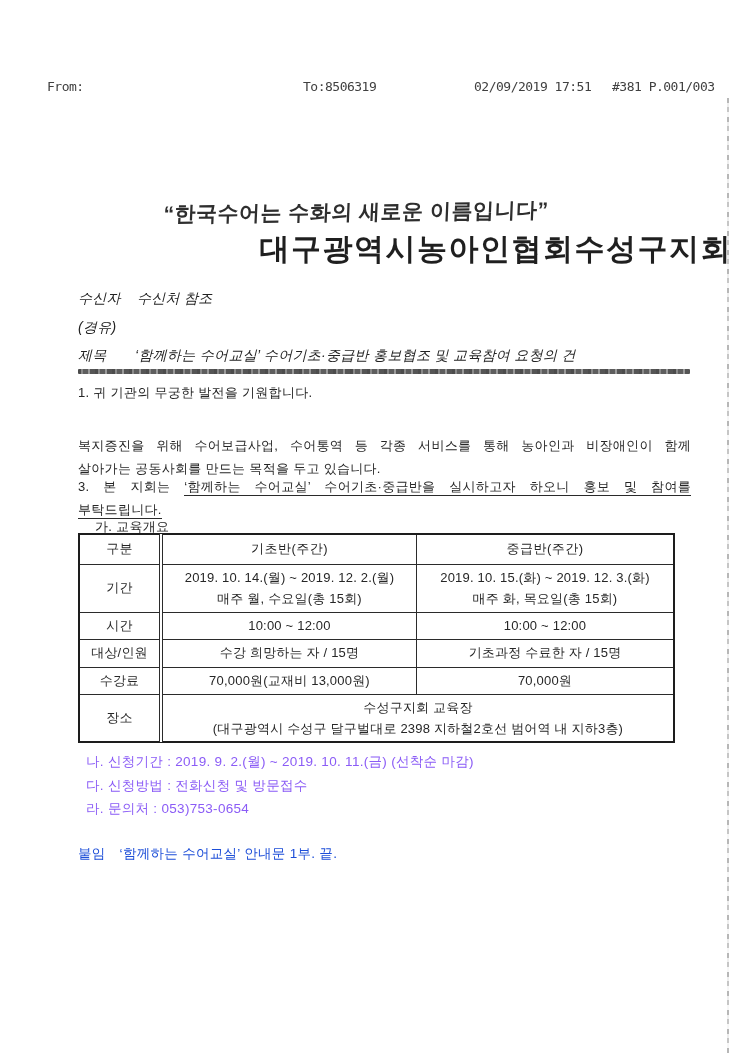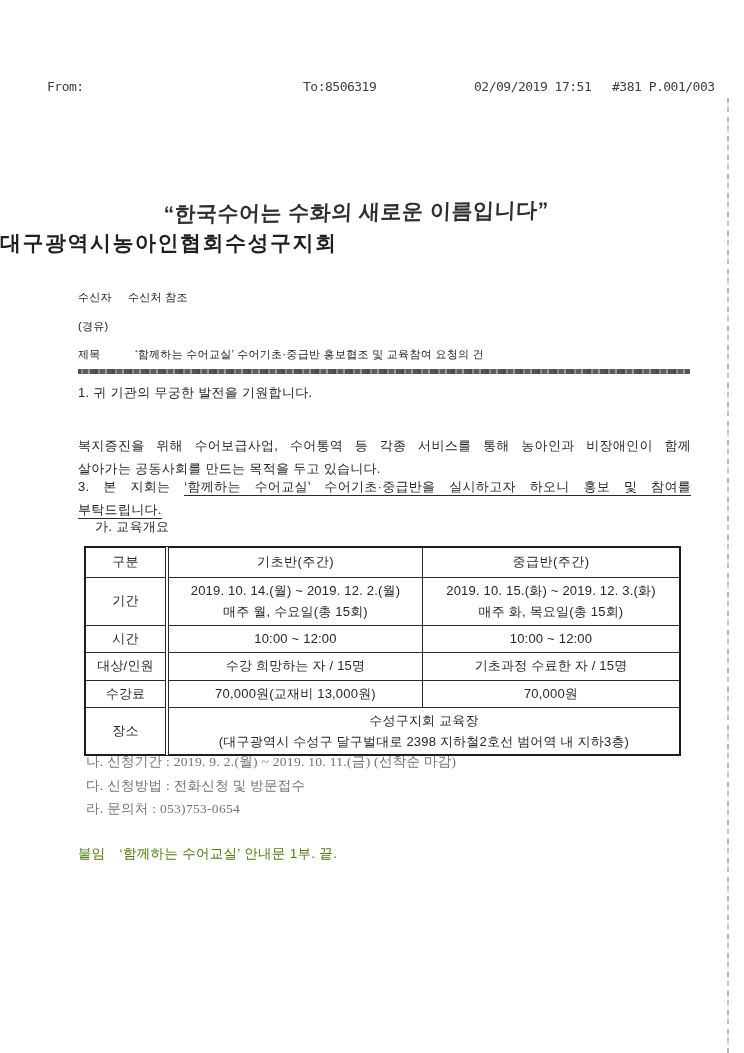--- a/index.html
+++ b/index.html
@@ -46,30 +46,30 @@
     font-size: 21px;
     font-weight: 700;
     letter-spacing: 0.5px;
     color: #2e2e2e;
     transform: rotate(-0.6deg) skewX(-3deg);
     white-space: nowrap;
   }
   .org-title {
     position: absolute;
     top: 229px; left: 0; width: 732px;
-    text-align: left;
-    font-size: 21px;
+    text-align: right;
+    font-size: 30px;
     font-weight: 700;
     letter-spacing: 1.5px;
     color: #1f1f1f;
     white-space: nowrap;
   }
 
   
-  .meta-line { position: absolute; left: 78px; font-size: 11px; letter-spacing: 0.3px; display: flex; white-space: nowrap; }
+  .meta-line { position: absolute; left: 78px; font-size: 14px; letter-spacing: 0.3px; display: flex; white-space: nowrap; font-style: italic; }
   .meta-recipient { top: 290px; }
   .meta-recipient .label { margin-right: 16px; }
   .meta-via { top: 319px; }
   .meta-subject { top: 347px; }
   .meta-subject .label { width: 57px; flex: 0 0 57px; }
 
   .separator {
     position: absolute;
     left: 78px; top: 369px;
     width: 612px; height: 5px;
@@ -94,28 +94,27 @@
   .l-p2b  { top: 436px; }
   .l-p2c  { top: 459px; }
   .l-p3a  { top: 477px; }
   .l-p3b  { top: 500px; }
   .l-ga   { top: 517px; left: 95px; }
   .u { border-bottom: 1.3px solid #2a2a2a; padding-bottom: 1px; }
 
   
   table.course {
     position: absolute;
-    left: 84px; top: 533px;
+    left: 78px; top: 533px;
     width: 574px;
     border-collapse: collapse;
     table-layout: fixed;
     font-size: 13px;
     color: #262626;
     letter-spacing: 0.2px;
-    margin-top: 13px;
   }
   table.course td, table.course th {
     border: 1.4px solid #2b2b2b;
     text-align: center;
     vertical-align: middle;
     padding: 2px 3px;
     font-weight: 400;
     overflow: hidden;
     white-space: nowrap;
   }
@@ -132,35 +131,34 @@
   tr.r-place { height: 45px; }
   .cell-2line div { line-height: 21px; }
 
   
   .item-line {
     position: absolute;
     left: 86px;
     font-size: 13.5px;
     letter-spacing: 0.3px;
     white-space: nowrap;
-    color: #737373;
-    font-family: Liberation Serif, serif;
+    color: #8b5cf6;
   }
   .l-na  { top: 753px; }
   .l-da  { top: 777px; }
   .l-ra  { top: 800px; }
 
   .closing {
     position: absolute;
     left: 78px; top: 845px;
     font-size: 13.5px;
     letter-spacing: 0.3px;
     display: flex;
     white-space: nowrap;
-    color: #4d7c0f;
+    color: #1d4ed8;
   }
   .closing .label { margin-right: 14px; }
 </style>
 </head>
 <body>
 
 <div class="page">
 
   <div class="fax-header">
     <span class="fax-from">From:</span>

